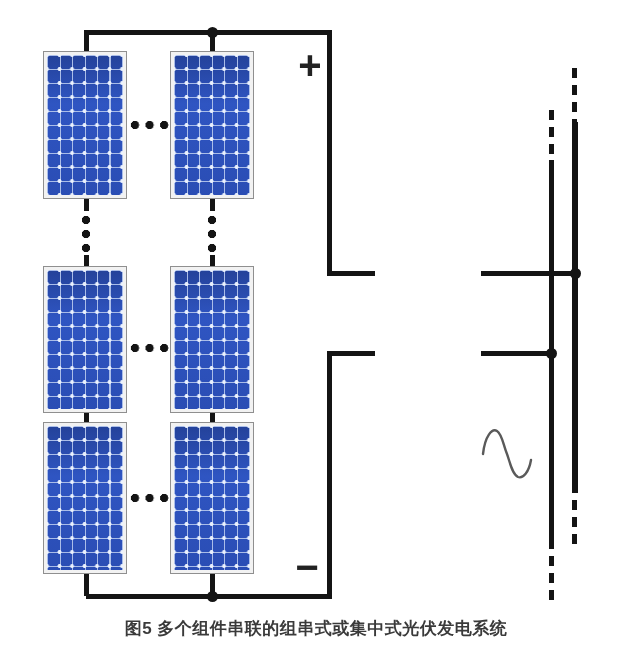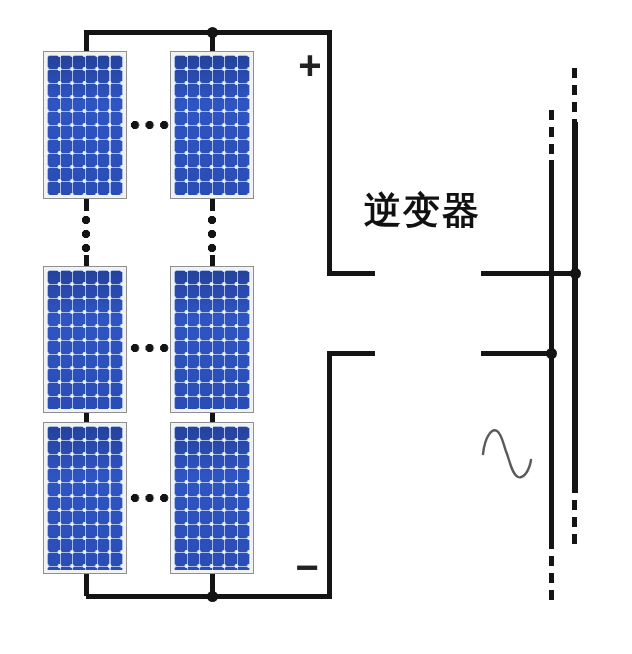--- a/index.html
+++ b/index.html
@@ -96,32 +96,32 @@
 
   <div class="hdots" style="left:128px;top:120px;width:44px;height:10px"></div>
   <div class="hdots" style="left:128px;top:343px;width:44px;height:10px"></div>
   <div class="hdots" style="left:128px;top:493px;width:44px;height:10px"></div>
   <div class="vdots" style="left:81px;top:213px;width:10px;height:42px"></div>
   <div class="vdots" style="left:207px;top:213px;width:10px;height:42px"></div>
 
   <div class="terminal plus">+</div>
   <div class="terminal minus">−</div>
 
-  <div class="inverter-title">逆变器</div>
 
   <div class="busbar" style="left:549px;top:160px;width:5px;height:389px"></div>
   <div class="busbar" style="left:572px;top:122px;width:6px;height:371px"></div>
   <div class="dashv" style="left:549px;top:110px;width:5px;height:50px"></div>
   <div class="dashv" style="left:549px;top:556px;width:5px;height:44px"></div>
   <div class="dashv" style="left:572px;top:68px;width:5px;height:54px"></div>
   <div class="dashv" style="left:572px;top:500px;width:5px;height:46px"></div>
 
   <div class="jdot" style="left:207px;top:27px"></div>
   <div class="jdot" style="left:207px;top:591px"></div>
   <div class="jdot" style="left:570px;top:268px"></div>
   <div class="jdot" style="left:546px;top:348px"></div>
 
   <svg class="sine" width="58" height="60" viewBox="0 0 58 60">
     <path d="M 4 30 C 6 12, 13 4, 18 7 C 23 10, 24 20, 28 30 C 31 38, 33 50, 39 53 C 44 55, 50 48, 52 36" fill="none" stroke="var(--sine)" stroke-width="2.4" stroke-linecap="round"></path>
   </svg>
 
+  <div class="caption">图5 多个组件串联的组串式或集中式光伏发电系统</div>
 
 </div>
 
 </body></html>

